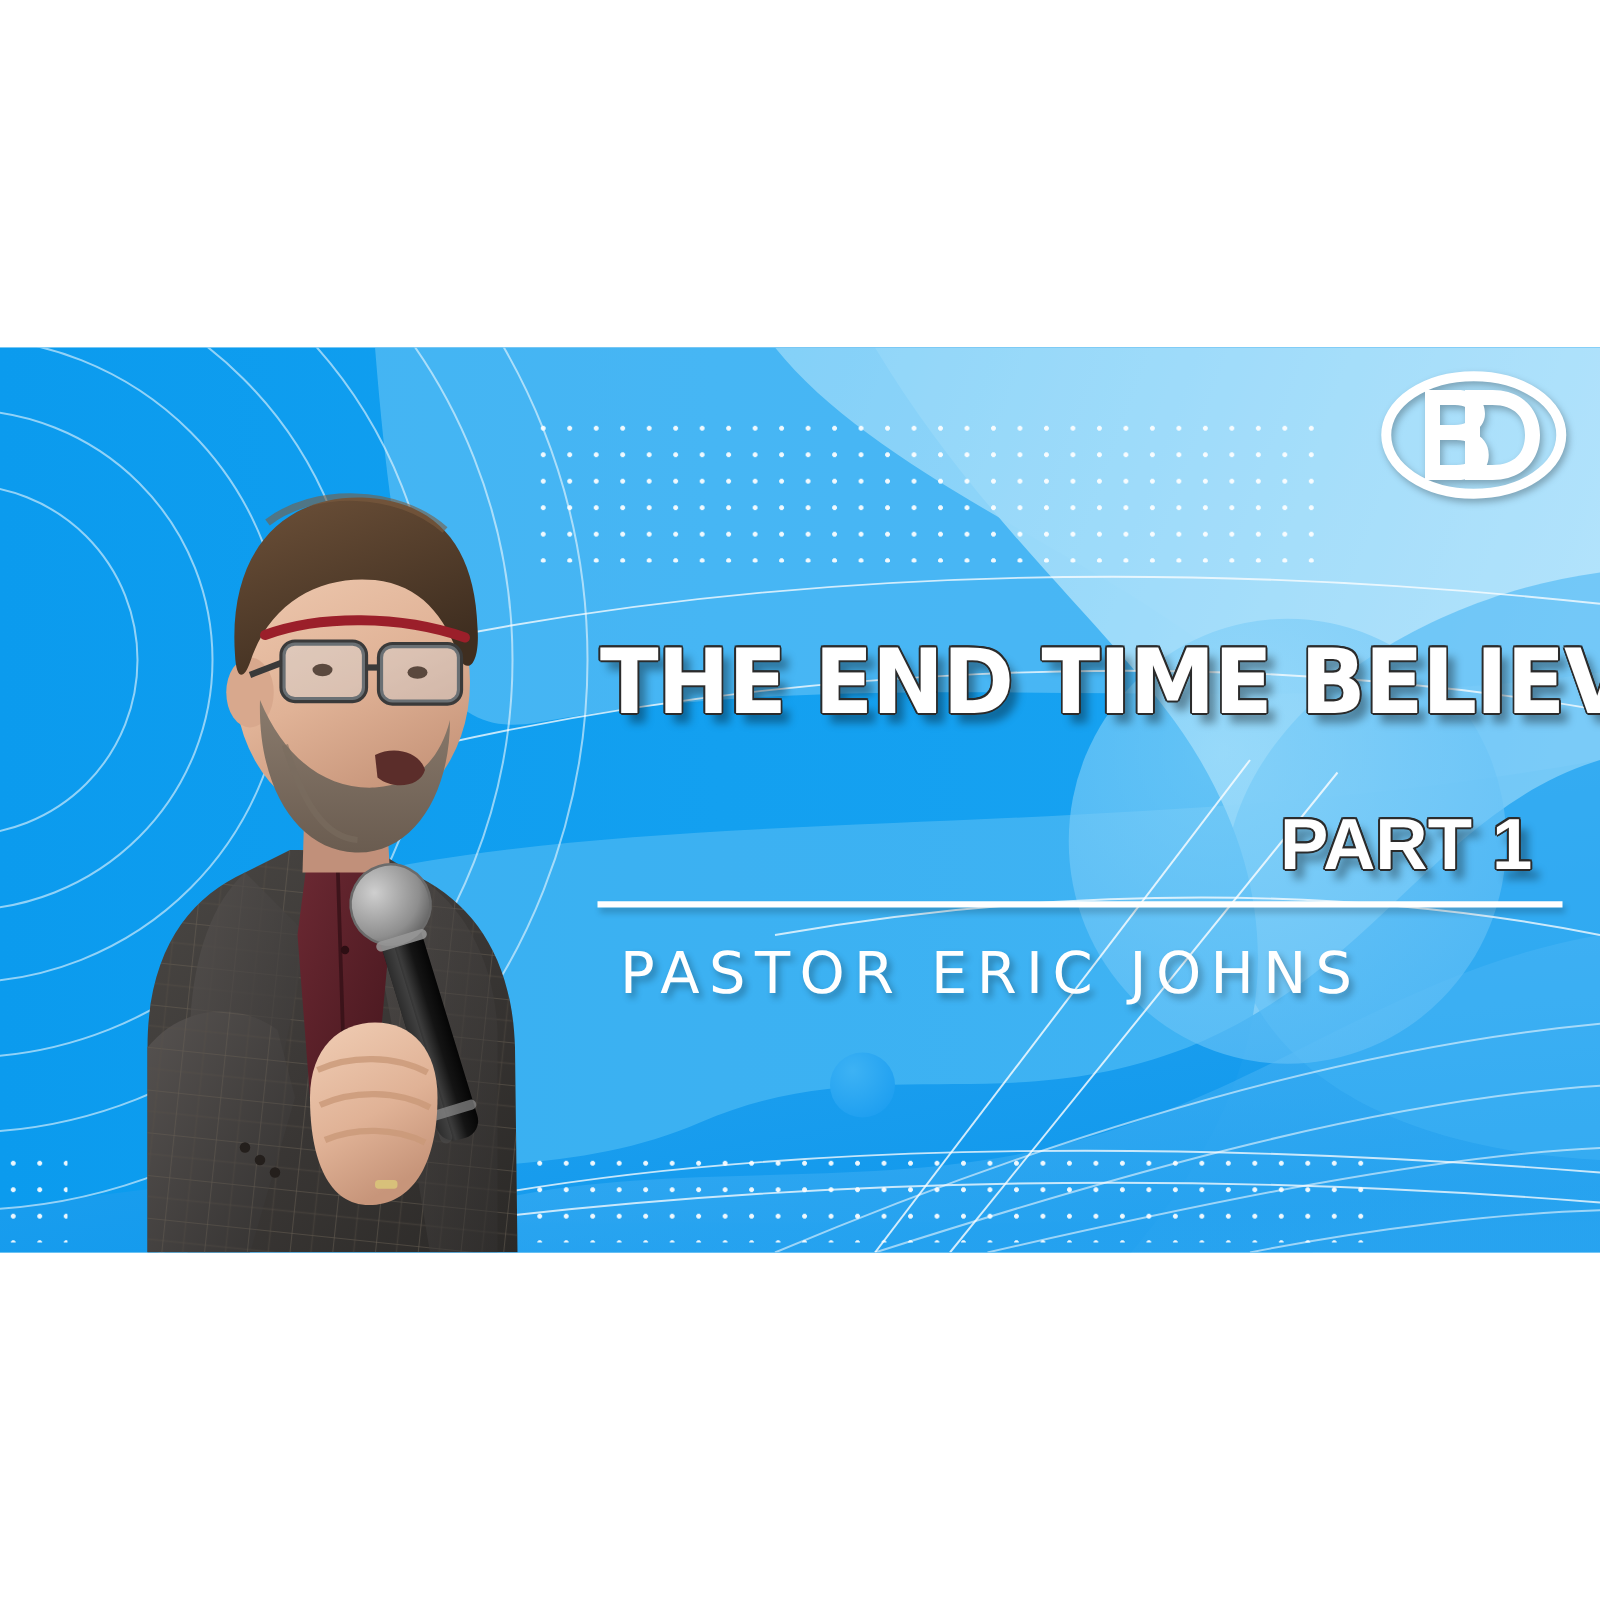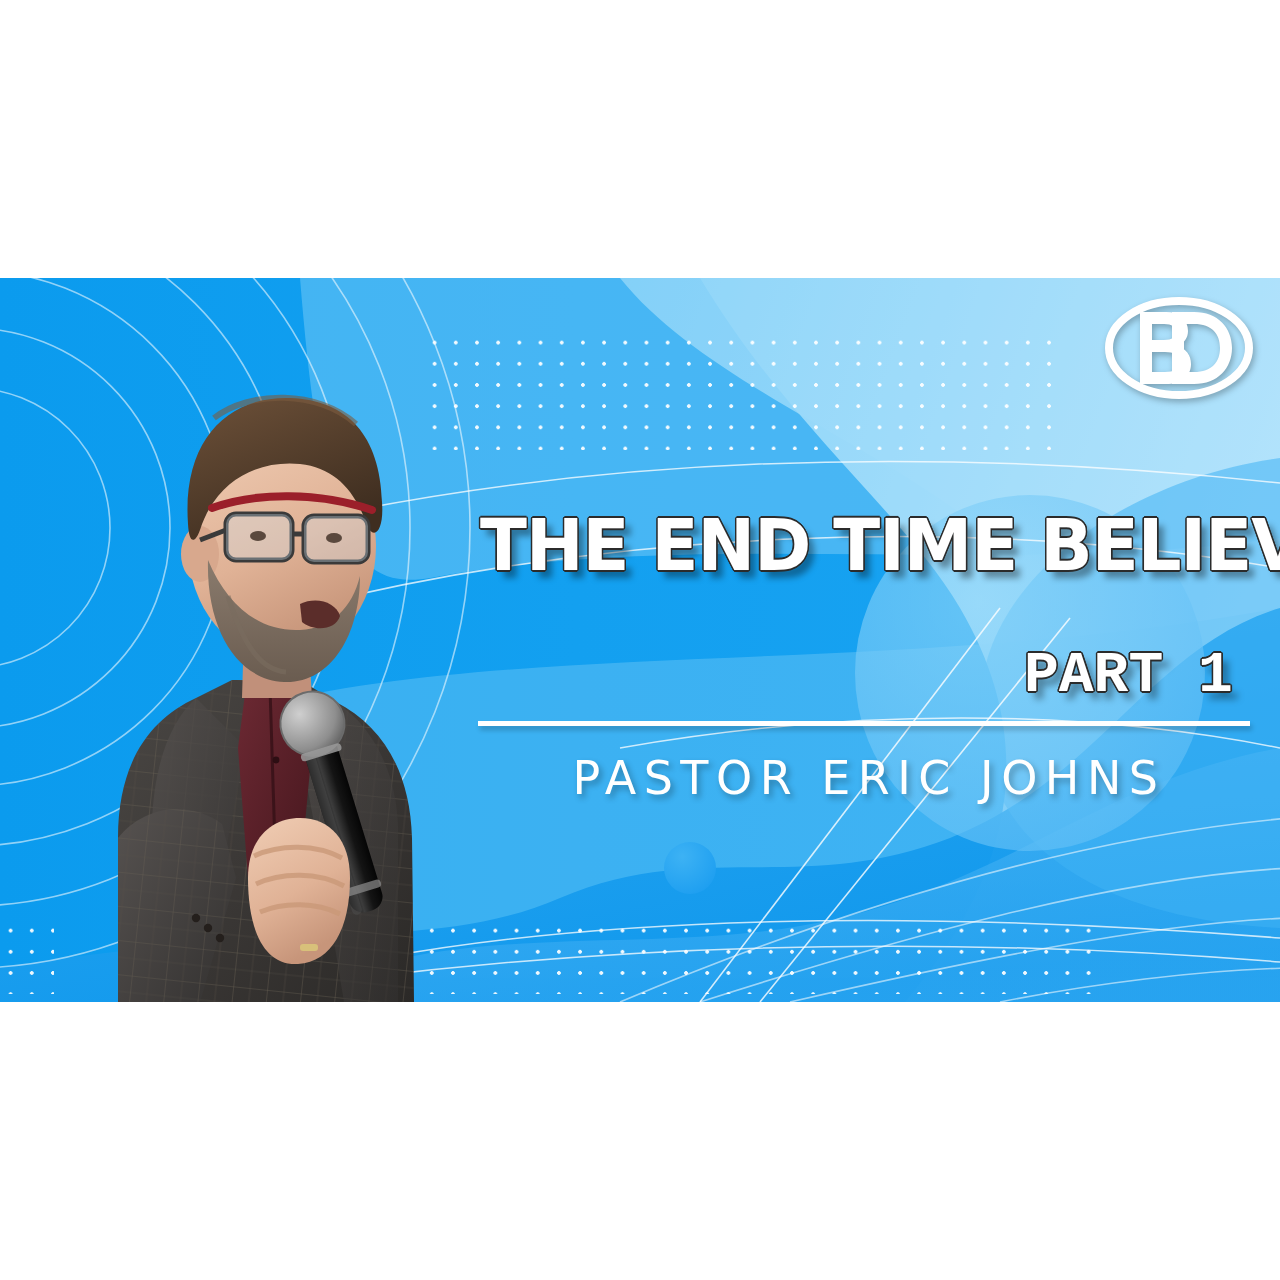--- a/index.html
+++ b/index.html
@@ -69,21 +69,21 @@
        1.6px 0 0 #2b2b2b, -1.6px 0 0 #2b2b2b,
        0 1.6px 0 #2b2b2b, 0 -1.6px 0 #2b2b2b,
        1.2px 1.2px 0 #2b2b2b, -1.2px 1.2px 0 #2b2b2b,
        1.2px -1.2px 0 #2b2b2b, -1.2px -1.2px 0 #2b2b2b,
        7px 8px 7px rgba(0,0,0,.36);
   }
 
   #title-part {
     position: absolute;
     left: 1024px; top: 645px;
-    font-family: Liberation Mono, monospace;
+    font-family: Liberation Sans, sans-serif;
     font-weight: 700;
     font-size: 58px;
     line-height: 62px;
     letter-spacing: 0px;
     color: #ffffff;
     white-space: nowrap;
     text-shadow:
        1.6px 0 0 #2b2b2b, -1.6px 0 0 #2b2b2b,
        0 1.6px 0 #2b2b2b, 0 -1.6px 0 #2b2b2b,
        1.2px 1.2px 0 #2b2b2b, -1.2px 1.2px 0 #2b2b2b,
@@ -94,23 +94,22 @@
   #divider {
     position: absolute;
     left: 478px; top: 721px;
     width: 772px; height: 5px;
     background: #ffffff;
     box-shadow: 2px 4px 5px rgba(0,0,0,.22);
   }
 
   #speaker-name {
     position: absolute;
-    left: 484px; top: 752px;
+    left: 496px; top: 752px;
     width: 770px;
-    text-align: center;
     font-family: "DejaVu Sans", sans-serif;
     font-weight: 400;
     font-size: 46px;
     line-height: 52px;
     letter-spacing: 7.5px;
     color: #ffffff;
     white-space: nowrap;
     text-shadow: 3px 4px 6px rgba(0,0,0,.30);
   }
 

